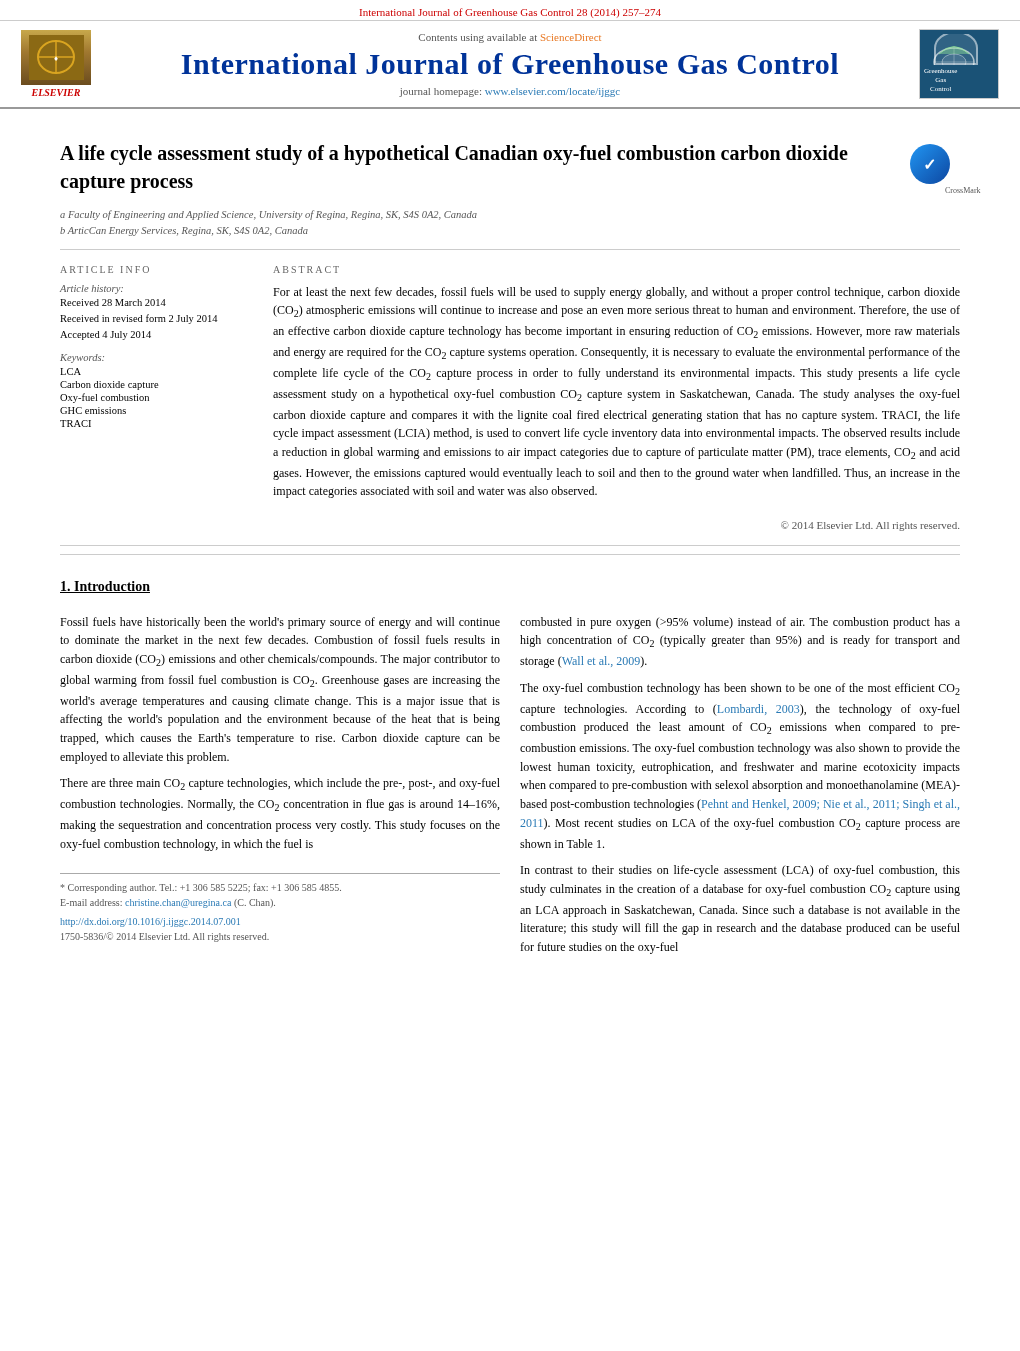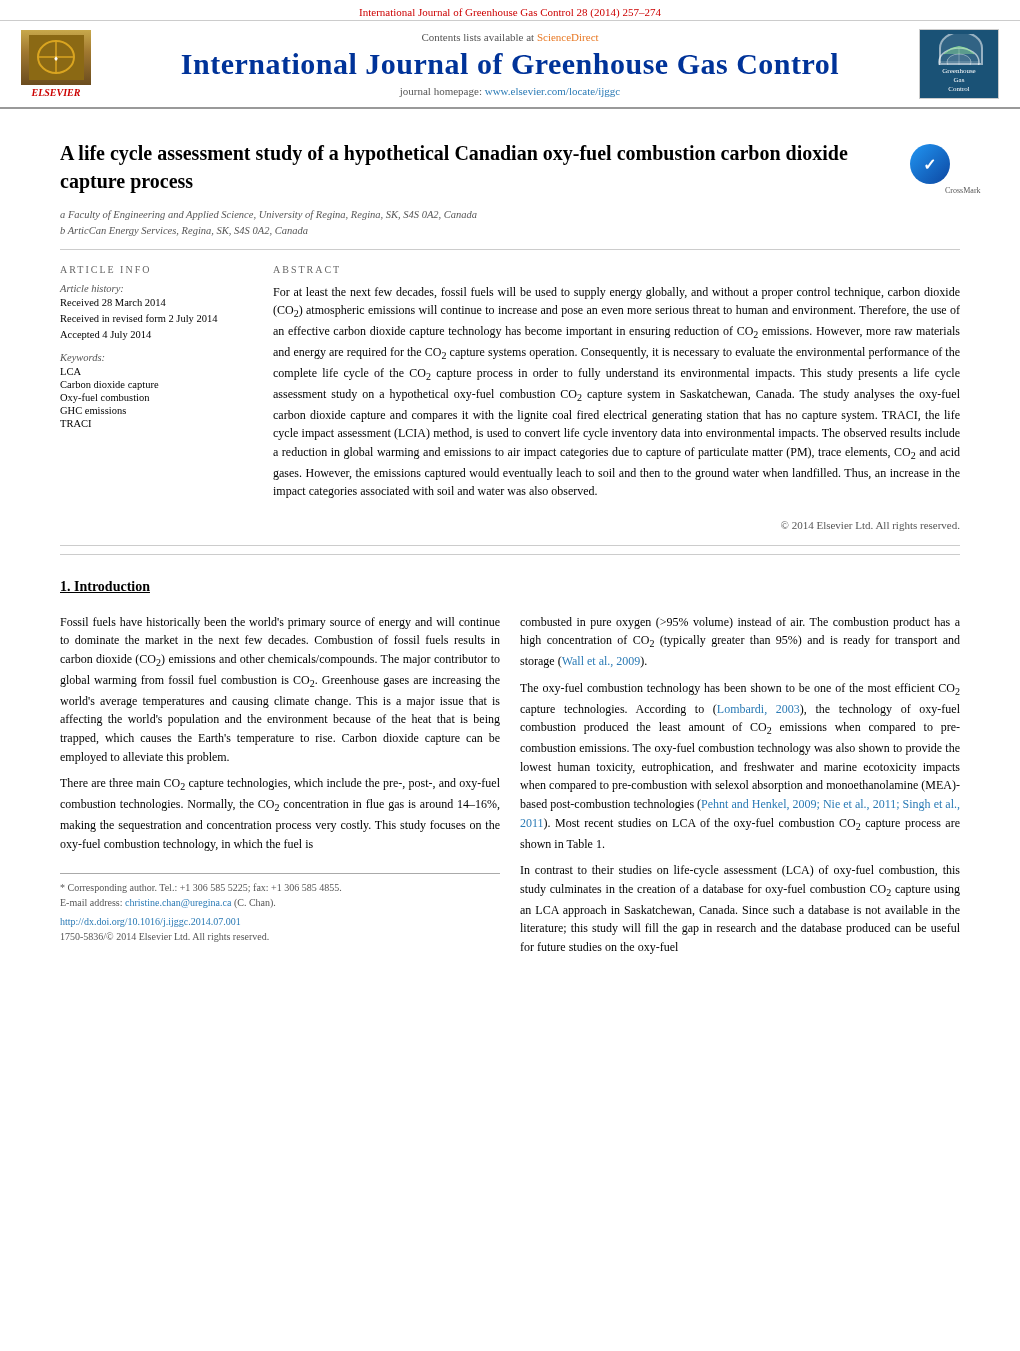--- a/index.html
+++ b/index.html
@@ -109,21 +109,21 @@
       align-items: center;
       justify-content: center;
     }
 
     .greenhouse-logo-box {
       width: 80px;
       height: 70px;
       background: #1a5276;
       display: flex;
       flex-direction: column;
-      align-items: center;
+      align-items: flex-start;
       justify-content: center;
       padding: 4px;
       border: 1px solid #ccc;
     }
 
     .greenhouse-logo-img {
       width: 60px;
       height: 40px;
       background: linear-gradient(180deg, #5dade2 0%, #1a5276 100%);
       position: relative;
@@ -365,21 +365,21 @@
           <line x1="27" y1="6" x2="27" y2="38" stroke="#DAA520" stroke-width="1.5"></line>
           <line x1="9" y1="22" x2="45" y2="22" stroke="#DAA520" stroke-width="1.5"></line>
           <text x="27" y="26" text-anchor="middle" fill="#fff" font-size="8" font-family="serif">♦</text>
         </svg>
       </div>
       <div class="elsevier-text">ELSEVIER</div>
     </div>
 
     <div class="journal-center">
       <div class="contents-line">
-        <span>Contents lists available at</span>
+        <span>Contents using available at</span>
         <a class="science-direct-link" href="#">ScienceDirect</a>
       </div>
       <div class="journal-title">International Journal of Greenhouse Gas Control</div>
       <div class="journal-homepage">
         <span>journal homepage:</span>
         <a href="#">www.elsevier.com/locate/ijggc</a>
       </div>
     </div>
 
     <div class="greenhouse-logo">

